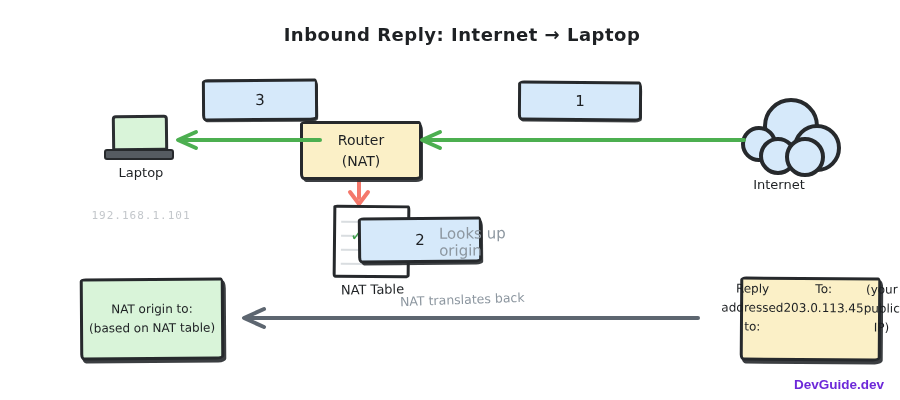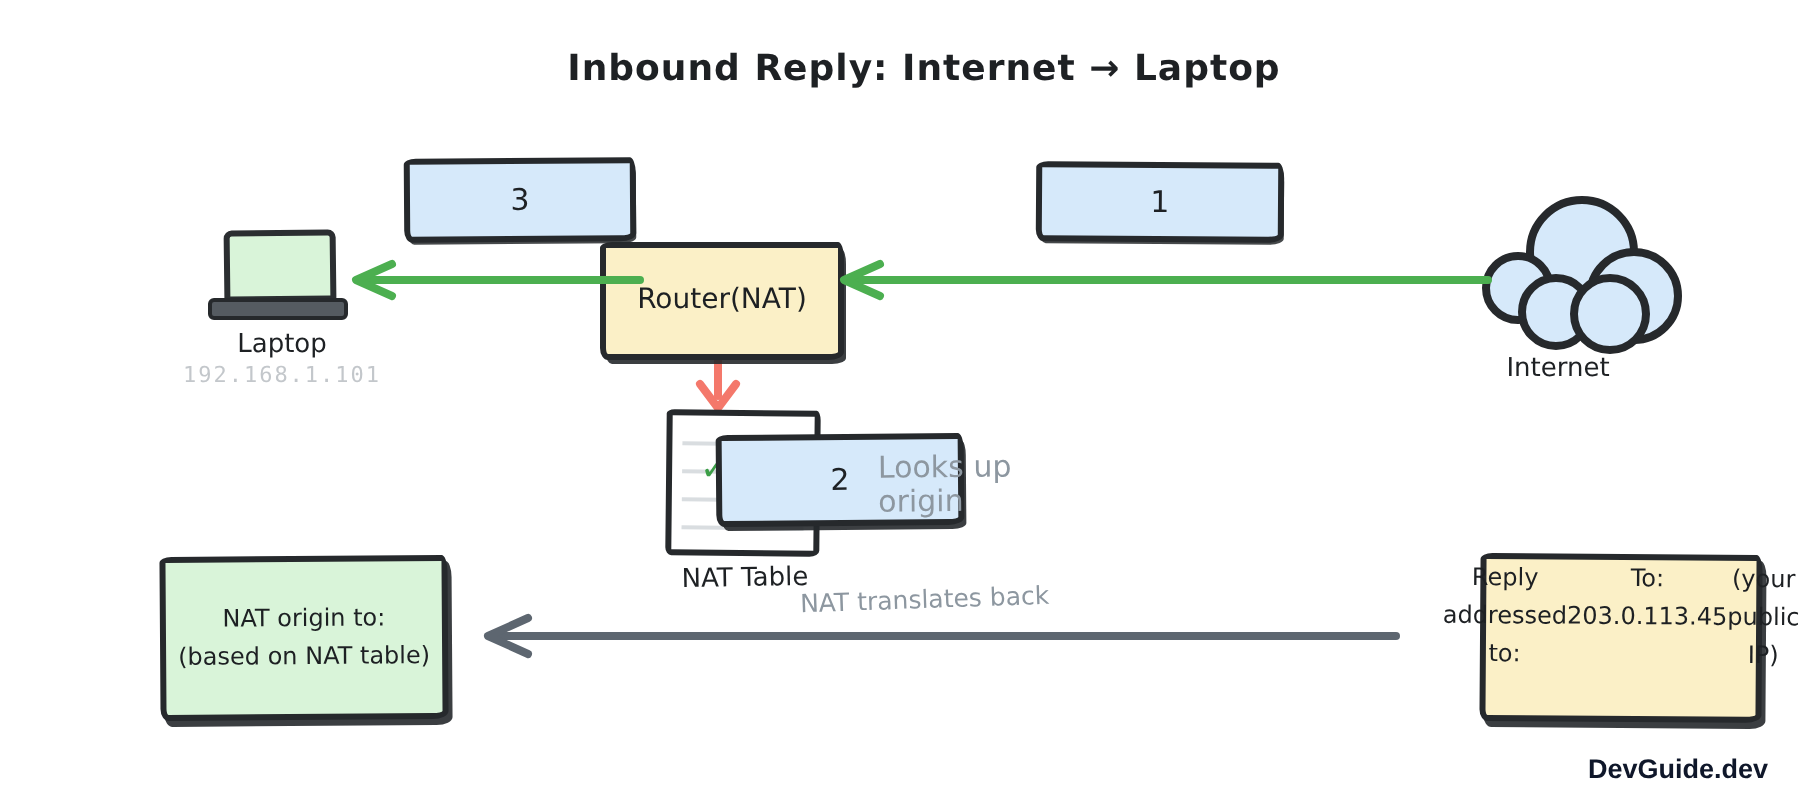--- a/index.html
+++ b/index.html
@@ -30,21 +30,21 @@
     box-sizing:border-box;
   }
   .stepbox{
     background:var(--blue-fill);
     display:flex;align-items:center;justify-content:center;
     font-size:15px;color:#1e2124;
     box-shadow:1px 2px 0 -1px rgba(38,41,44,.85);
   }
   .routerbox{
     background:var(--yellow-fill);
-    display:flex;flex-direction:row;align-items:center;justify-content:center;
+    display:flex;flex-direction:column;align-items:center;justify-content:center;
     font-size:14px;line-height:21px;color:#1d2023;
     box-shadow:2px 3px 0 -1px rgba(38,41,44,.9);
   }
   .notebox{
     background:var(--green-fill);
     text-align:center;font-size:12px;line-height:19px;color:#1d2023;
     box-shadow:2px 3px 0 rgba(38,41,44,.9);
     display:flex;flex-direction:column;justify-content:center;
   }
   .replybox{
@@ -67,22 +67,22 @@
   .doc .rule{position:absolute;left:5px;right:5px;height:2px;background:#d9dde0;}
   .laptop-screen{
     background:var(--green-fill);border:3px solid #2b2e31;border-radius:4px 4px 2px 2px;
     box-sizing:border-box;transform:rotate(-.7deg);
   }
   .laptop-base{
     background:#555b61;border:2px solid var(--ink);border-radius:3px;box-sizing:border-box;
   }
   .small-label{font-size:13px;text-align:center;color:#1e2124;}
   .ip{font-family:"DejaVu Sans Mono", monospace;font-size:11px;letter-spacing:1px;
-      color:var(--faint-text);text-align:center;}
-  .watermark{font-size:13.5px;font-weight:bold;color:#0f172a;
+      color:var(--faint-text);text-align:center;margin-top:28px;}
+  .watermark{font-size:13.5px;font-weight:bold;color:#6d28d9;
       font-family:"Liberation Sans", sans-serif;}
 </style>
 </head>
 <body>
 
 <div id="stage">
 
   <div class="abs title">Inbound Reply: Internet → Laptop</div>
 
   <div class="abs sketchbox stepbox" style="left:202px;top:79px;width:116px;height:42px;transform:rotate(-.4deg);z-index:4;">

